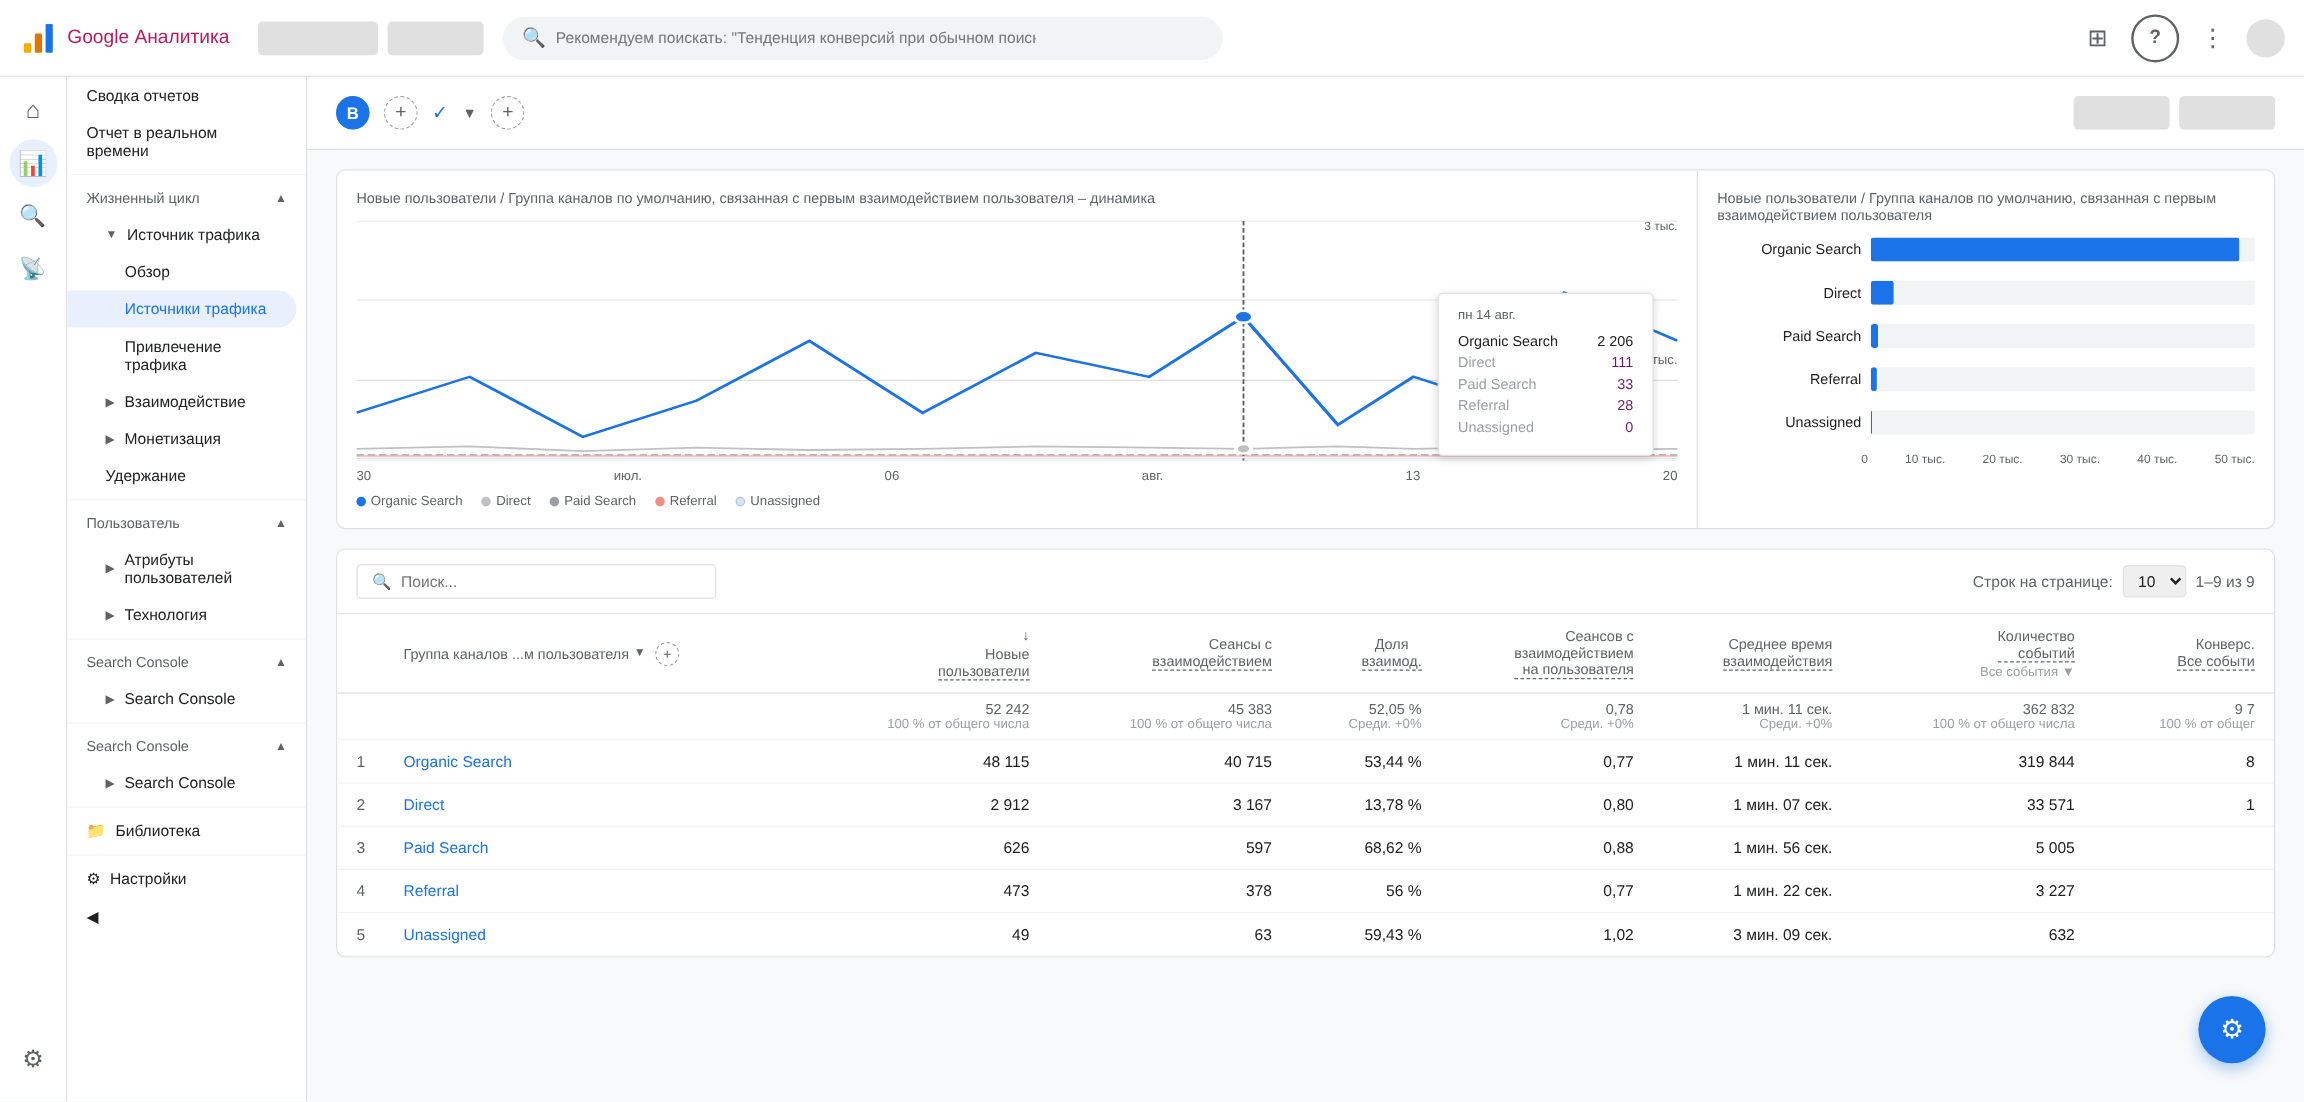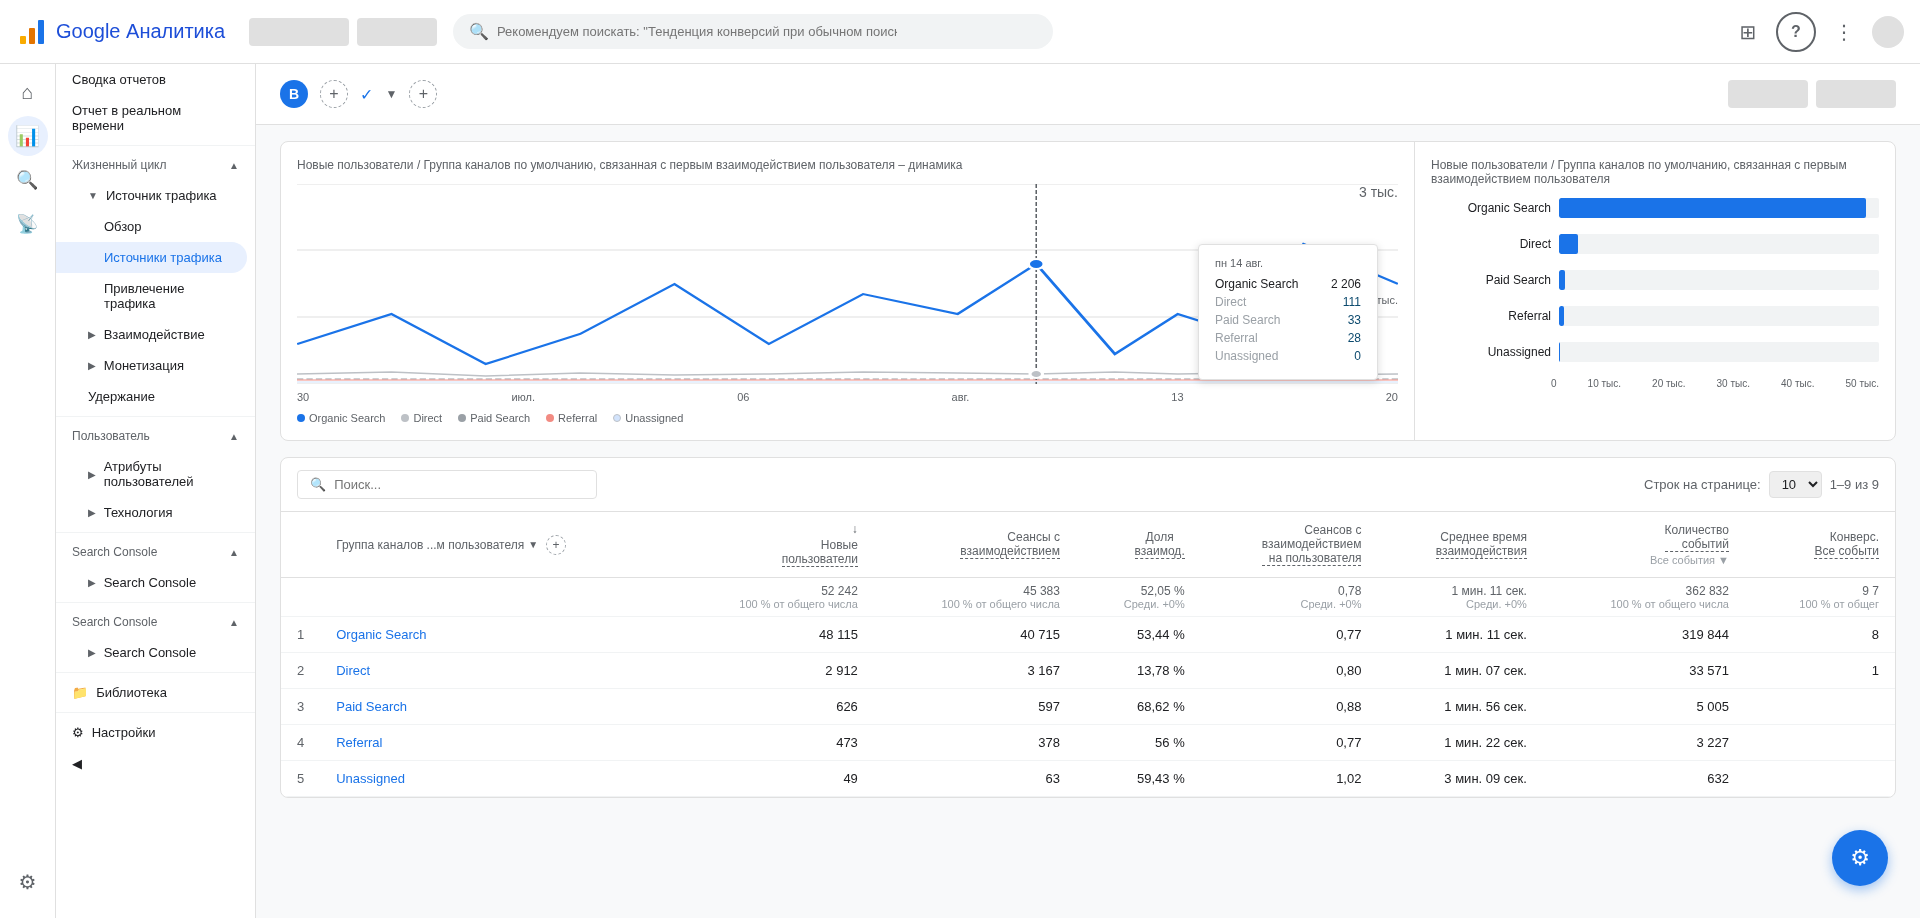--- a/index.html
+++ b/index.html
@@ -6,21 +6,21 @@
     body { font-family: 'Google Sans', Arial, sans-serif; font-size: 13px; background: #f8f9fa; color: #202124; overflow: hidden; }
 
     
     .app { display: flex; flex-direction: column; height: 918px; width: 1920px; }
     .topbar { display: flex; align-items: center; height: 64px; background: #fff; border-bottom: 1px solid #e0e0e0; padding: 0 16px; flex-shrink: 0; }
     .main { display: flex; flex: 1; overflow: hidden; }
     .content { flex: 1; overflow-y: auto; padding: 0; background: #f8f9fa; }
 
     
     .topbar-logo { display: flex; align-items: center; gap: 8px; margin-right: 24px; }
-    .logo-text { font-size: 20px; color: #1d4ed8; font-weight: 400; }
+    .logo-text { font-size: 16px; color: #be185d; font-weight: 400; }
     .topbar-search { flex: 1; max-width: 600px; }
     .search-box { display: flex; align-items: center; background: #f1f3f4; border-radius: 24px; padding: 8px 16px; gap: 8px; }
     .search-box input { border: none; background: transparent; outline: none; font-size: 14px; color: #202124; width: 100%; }
     .topbar-right { margin-left: auto; display: flex; align-items: center; gap: 8px; }
     .icon-btn { width: 40px; height: 40px; border-radius: 50%; display: flex; align-items: center; justify-content: center; cursor: pointer; color: #5f6368; font-size: 20px; border: none; background: transparent; }
     .avatar { width: 32px; height: 32px; border-radius: 50%; background: #e0e0e0; }
     .sidebar-nav-icon { width: 40px; height: 40px; border-radius: 50%; display: flex; align-items: center; justify-content: center; cursor: pointer; color: #5f6368; font-size: 18px; }
     .sidebar-nav-icon.active { background: #e8f0fe; color: #1a73e8; }
 
     .sidebar-full { width: 256px; overflow-y: auto; }
@@ -54,21 +54,21 @@
     .bar-row { display: flex; align-items: center; margin-bottom: 16px; gap: 8px; }
     .bar-label { width: 120px; font-size: 12px; color: #202124; text-align: right; }
 
     
     .tooltip { position: absolute; background: #fff; border: 1px solid #e0e0e0; border-radius: 4px; padding: 12px 16px; box-shadow: 0 2px 8px rgba(0,0,0,0.15); font-size: 12px; z-index: 10; top: 60px; right: 20px; min-width: 180px; }
     .tooltip-title { font-size: 11px; color: #5f6368; margin-bottom: 8px; }
     .tooltip-row { display: flex; justify-content: space-between; gap: 16px; margin-bottom: 4px; }
     .tooltip-label { color: #202124; }
     .tooltip-label.dim { color: #9aa0a6; }
     .tooltip-value { font-weight: 500; }
-    .tooltip-value.dim { color: #0c4a6e; font-weight: 400; }
+    .tooltip-value.dim { color: #701a75; font-weight: 400; }
 
     
     .table-section { background: #fff; border: 1px solid #e0e0e0; border-radius: 8px; overflow: hidden; }
     .table-toolbar { display: flex; align-items: center; padding: 12px 16px; border-bottom: 1px solid #e0e0e0; gap: 8px; }
     .table-search { display: flex; align-items: center; gap: 8px; border: 1px solid #e0e0e0; border-radius: 4px; padding: 6px 12px; flex: 0 0 300px; }
     .table-search input { border: none; outline: none; font-size: 13px; color: #202124; }
     .table-pagination { margin-left: auto; display: flex; align-items: center; gap: 8px; font-size: 13px; color: #5f6368; }
     .page-size-select { border: 1px solid #e0e0e0; border-radius: 4px; padding: 4px 8px; font-size: 13px; color: #202124; }
 
     .data-table { width: 100%; border-collapse: collapse; }
@@ -256,21 +256,21 @@
       </div>
 
       <div class="content-body">
 
         <div class="charts-row">
 
           <div class="chart-left">
             <div class="chart-title">Новые пользователи / Группа каналов по умолчанию, связанная с первым взаимодействием пользователя – динамика</div>
             <div class="line-chart-container">
               
-              <div style="position:absolute;right:0;top:0;font-size:14px;color:#5f6368;">3 тыс.</div>
+              <div style="position:absolute;right:0;top:0;font-size:10px;color:#5f6368;">3 тыс.</div>
               <div style="position:absolute;right:0;top:50%;font-size:11px;color:#5f6368;">2 тыс.</div>
               <svg class="line-chart" viewBox="0 0 700 200" preserveAspectRatio="none">
 
                 <line x1="0" y1="0" x2="700" y2="0" stroke="#e0e0e0" stroke-width="1"></line>
                 <line x1="0" y1="66" x2="700" y2="66" stroke="#e0e0e0" stroke-width="1"></line>
                 <line x1="0" y1="133" x2="700" y2="133" stroke="#e0e0e0" stroke-width="1"></line>
                 <line x1="0" y1="200" x2="700" y2="200" stroke="#e0e0e0" stroke-width="1"></line>
 
                 <polyline points="0,160 60,130 120,180 180,150 240,100 300,160 360,110 420,130 470,80 520,170 560,130 600,150 640,60 700,100" fill="none" stroke="#1a73e8" stroke-width="2"></polyline>
 

